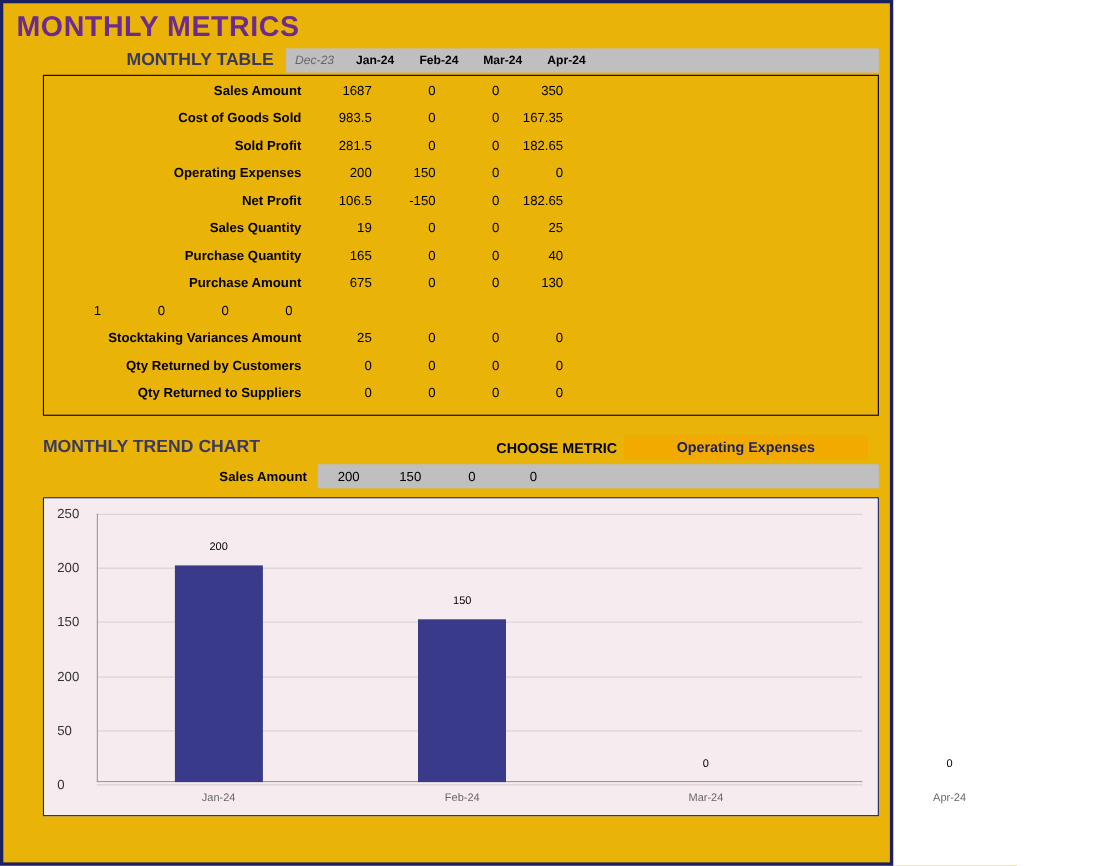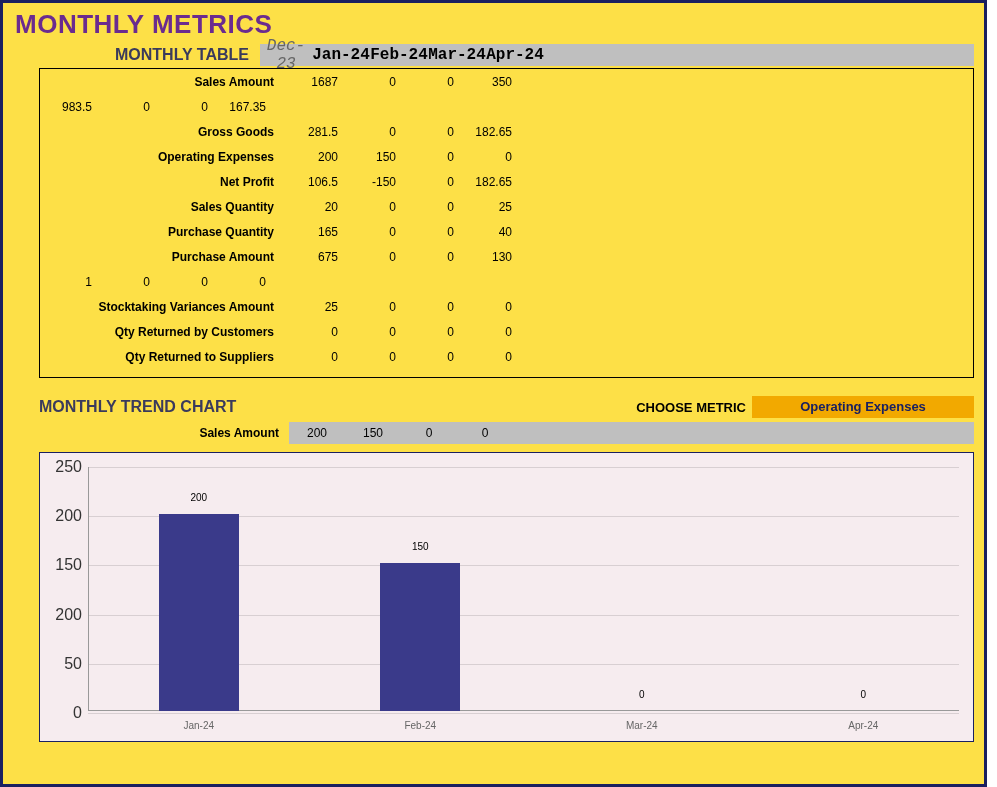--- a/index.html
+++ b/index.html
@@ -2,25 +2,25 @@
 <html><head>
 <meta charset="utf-8">
 <style>
   * { box-sizing: border-box; }
   body {
     margin: 0;
     font-family: Arial, sans-serif;
     background: #fff;
   }
   .outer {
-    width: 987px;
+    width: 812px;
     height: 787px;
     border: 3px solid #1a2060;
     position: relative;
-    background: #fde047;
+    background: #eab308;
   }
   .main-title {
     color: #6b2b8f;
     font-size: 26px;
     font-weight: bold;
     padding: 6px 10px 4px 12px;
     letter-spacing: 0.5px;
   }
   .table-header-row {
     display: flex;
@@ -37,24 +37,23 @@
   }
   .month-header-bar {
     background: #bfbfbf;
     height: 22px;
     display: flex;
     align-items: center;
     flex: 1;
     margin-right: 10px;
   }
   .mh-cell {
-    font-size: 16px;
+    font-size: 11px;
     font-weight: bold;
     text-align: center;
-    font-family: Liberation Mono, monospace;
   }
   .mh-dec { width: 52px; color: #666; font-style: italic; font-weight: normal; }
   .mh-month { width: 58px; }
   .data-table-wrap {
     border: 1px solid #000;
     margin: 2px 10px 0 36px;
     padding-bottom: 8px;
   }
   .data-row {
     display: flex;
@@ -77,21 +76,21 @@
   .trend-title {
     color: #3a3a5c;
     font-size: 16px;
     font-weight: bold;
     margin: 18px 0 4px 36px;
     display: flex;
     align-items: center;
   }
   .choose-metric-wrap {
     margin-left: auto;
-    margin-right: 10px;
+    margin-right: 20px;
     display: flex;
     align-items: center;
   }
   .choose-label {
     font-size: 13px;
     font-weight: bold;
     color: #000;
     margin-right: 6px;
   }
   .metric-select {
@@ -140,22 +139,21 @@
     left: 48px;
     top: 14px;
     right: 14px;
     bottom: 30px;
     background: #f6ecef;
   }
   .y-tick {
     position: absolute;
     left: -36px;
     width: 30px;
-    text-align: right;
-    font-size: 16px;
+    font-size: 12px;
     color: #333;
     transform: translateY(-50%);
   }
   .grid-line {
     position: absolute;
     left: 0; right: 0;
     border-top: 1px solid #d8cfd2;
   }
   .axis-line {
     position: absolute;
@@ -205,27 +203,28 @@
 
   <div class="data-table-wrap" id="data-table">
       <div class="data-row">
         <div class="row-label">Sales Amount</div>
         <div class="row-cell">1687</div>
         <div class="row-cell">0</div>
         <div class="row-cell">0</div>
         <div class="row-cell">350</div>
       </div>
       <div class="data-row">
+        <div class="row-label">Cost of Goods Sold</div>
         <div class="row-cell">983.5</div>
         <div class="row-cell">0</div>
         <div class="row-cell">0</div>
         <div class="row-cell">167.35</div>
       </div>
       <div class="data-row">
-        <div class="row-label">Gross Goods</div>
+        <div class="row-label">Sold Profit</div>
         <div class="row-cell">281.5</div>
         <div class="row-cell">0</div>
         <div class="row-cell">0</div>
         <div class="row-cell">182.65</div>
       </div>
       <div class="data-row">
         <div class="row-label">Operating Expenses</div>
         <div class="row-cell">200</div>
         <div class="row-cell">150</div>
         <div class="row-cell">0</div>
@@ -233,21 +232,21 @@
       </div>
       <div class="data-row">
         <div class="row-label">Net Profit</div>
         <div class="row-cell">106.5</div>
         <div class="row-cell">-150</div>
         <div class="row-cell">0</div>
         <div class="row-cell">182.65</div>
       </div>
       <div class="data-row">
         <div class="row-label">Sales Quantity</div>
-        <div class="row-cell">20</div>
+        <div class="row-cell">19</div>
         <div class="row-cell">0</div>
         <div class="row-cell">0</div>
         <div class="row-cell">25</div>
       </div>
       <div class="data-row">
         <div class="row-label">Purchase Quantity</div>
         <div class="row-cell">165</div>
         <div class="row-cell">0</div>
         <div class="row-cell">0</div>
         <div class="row-cell">40</div>

